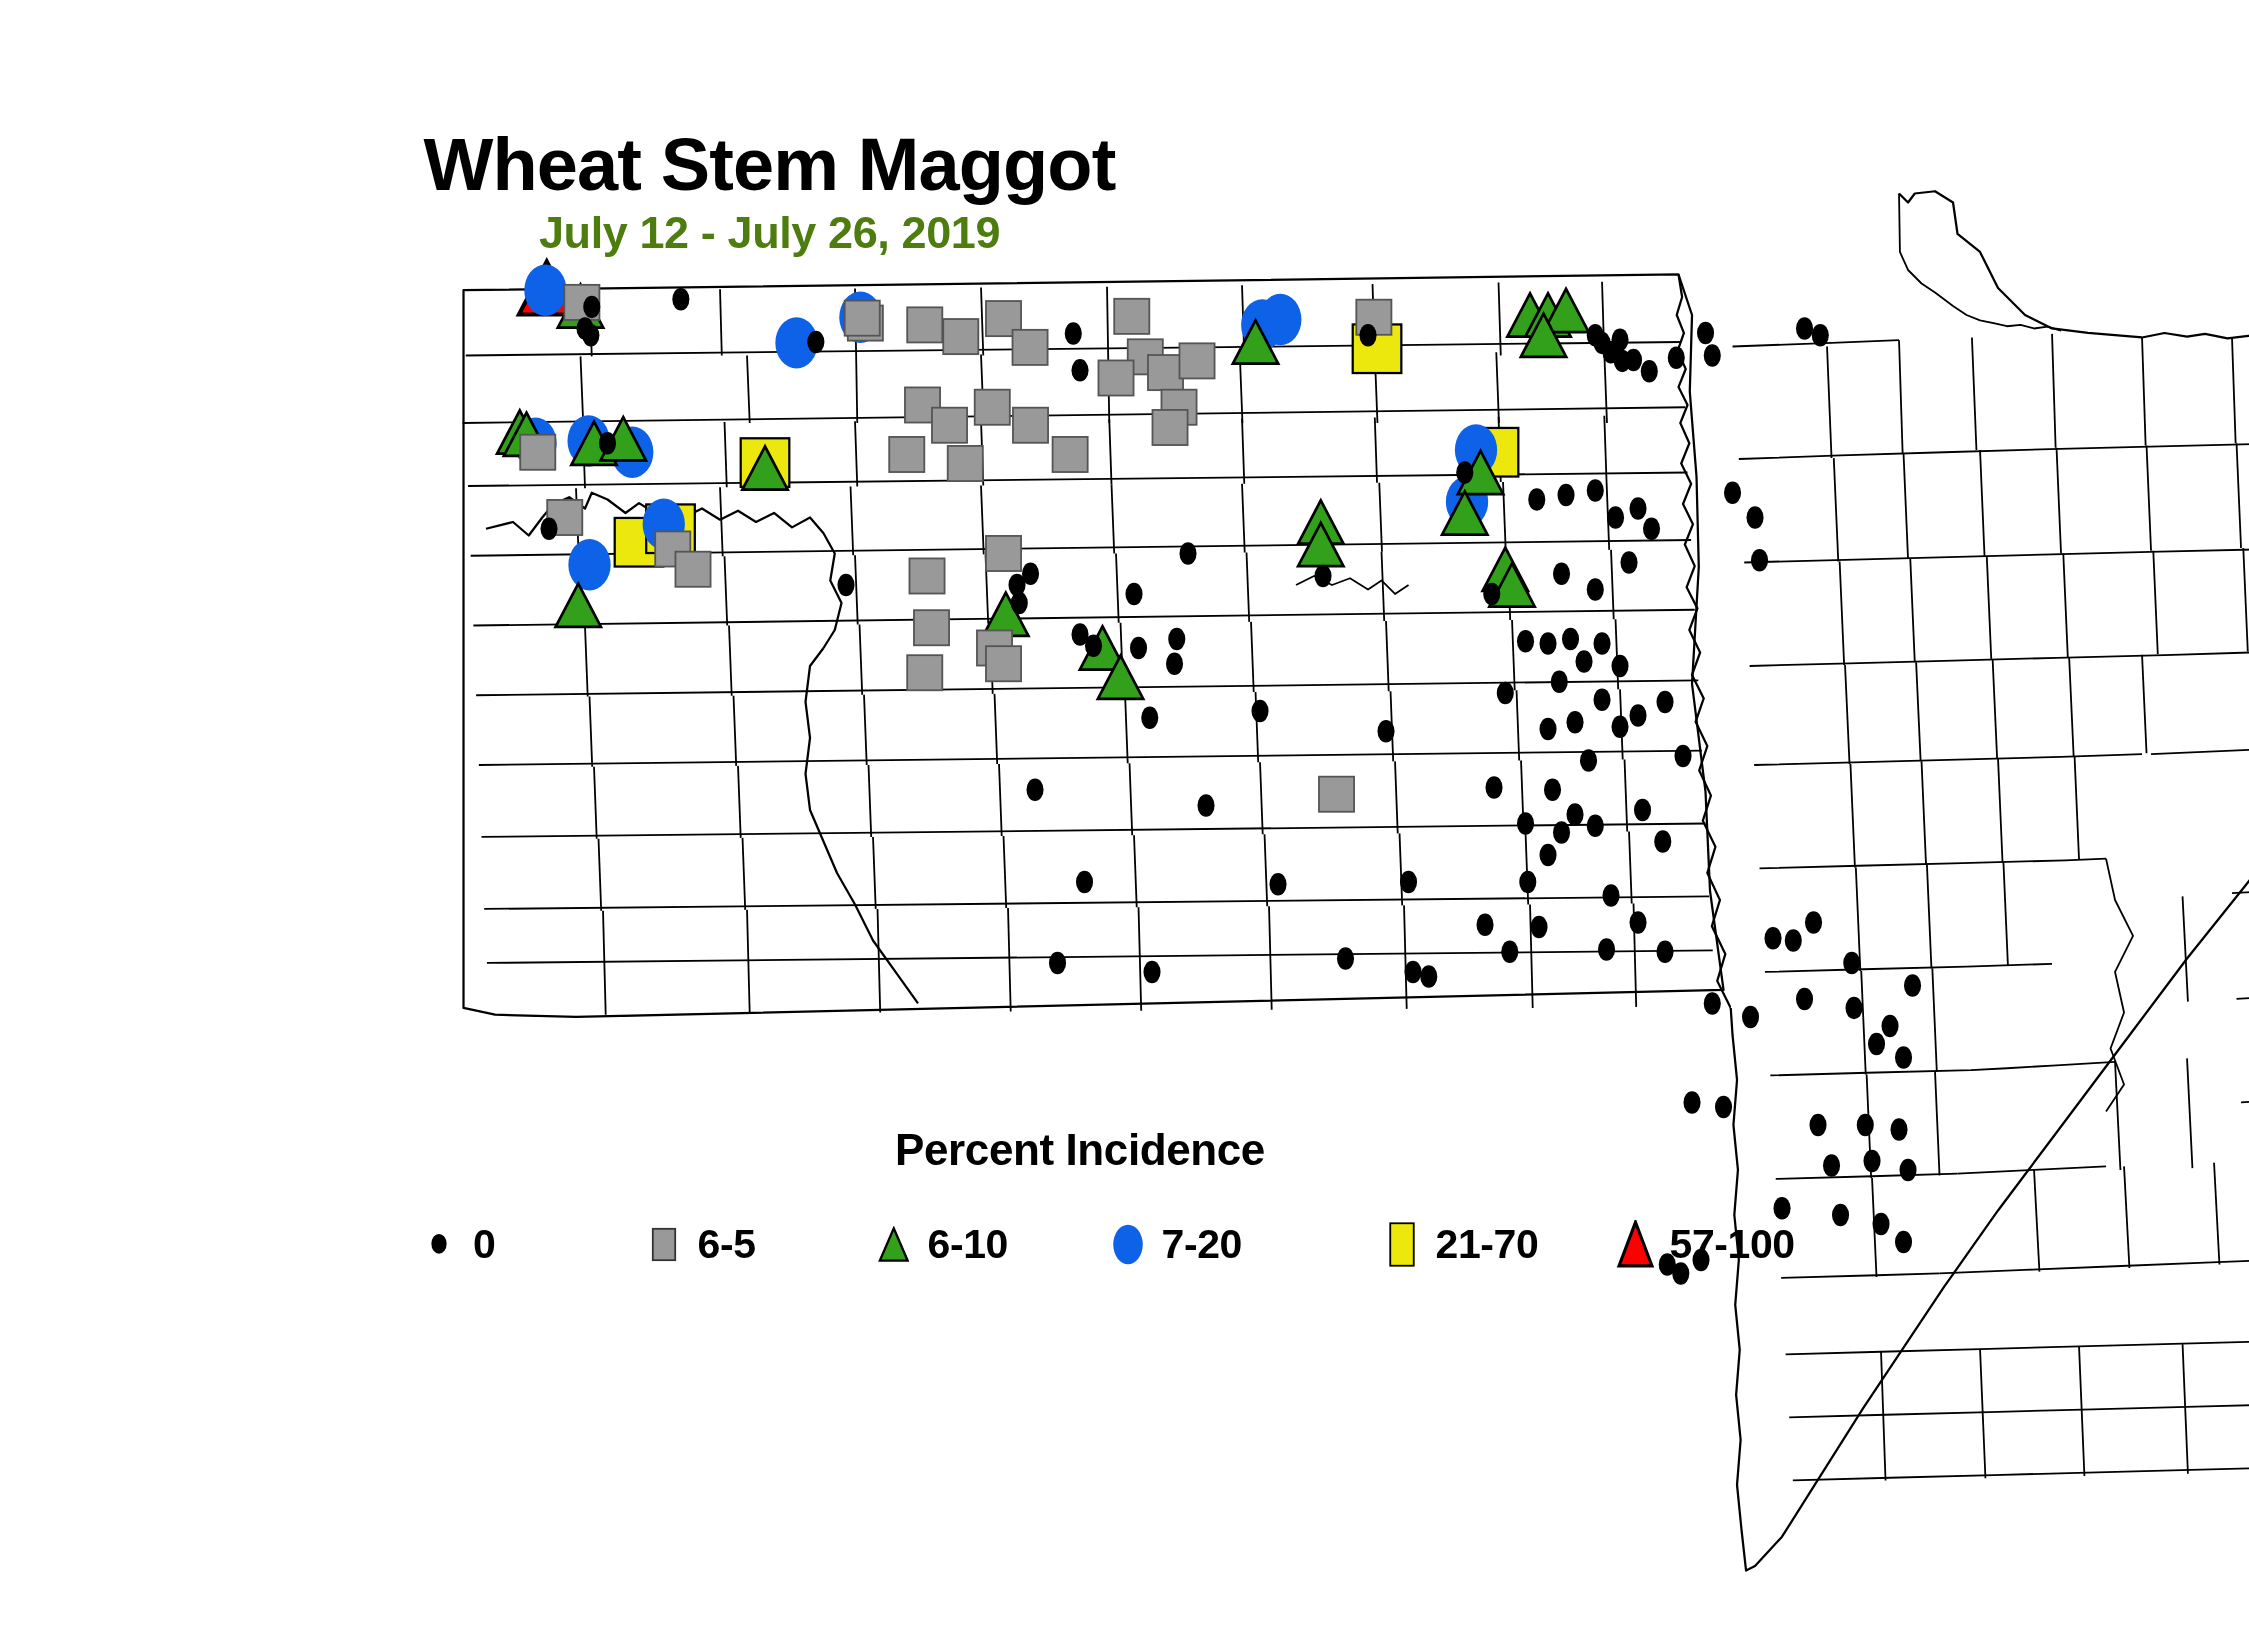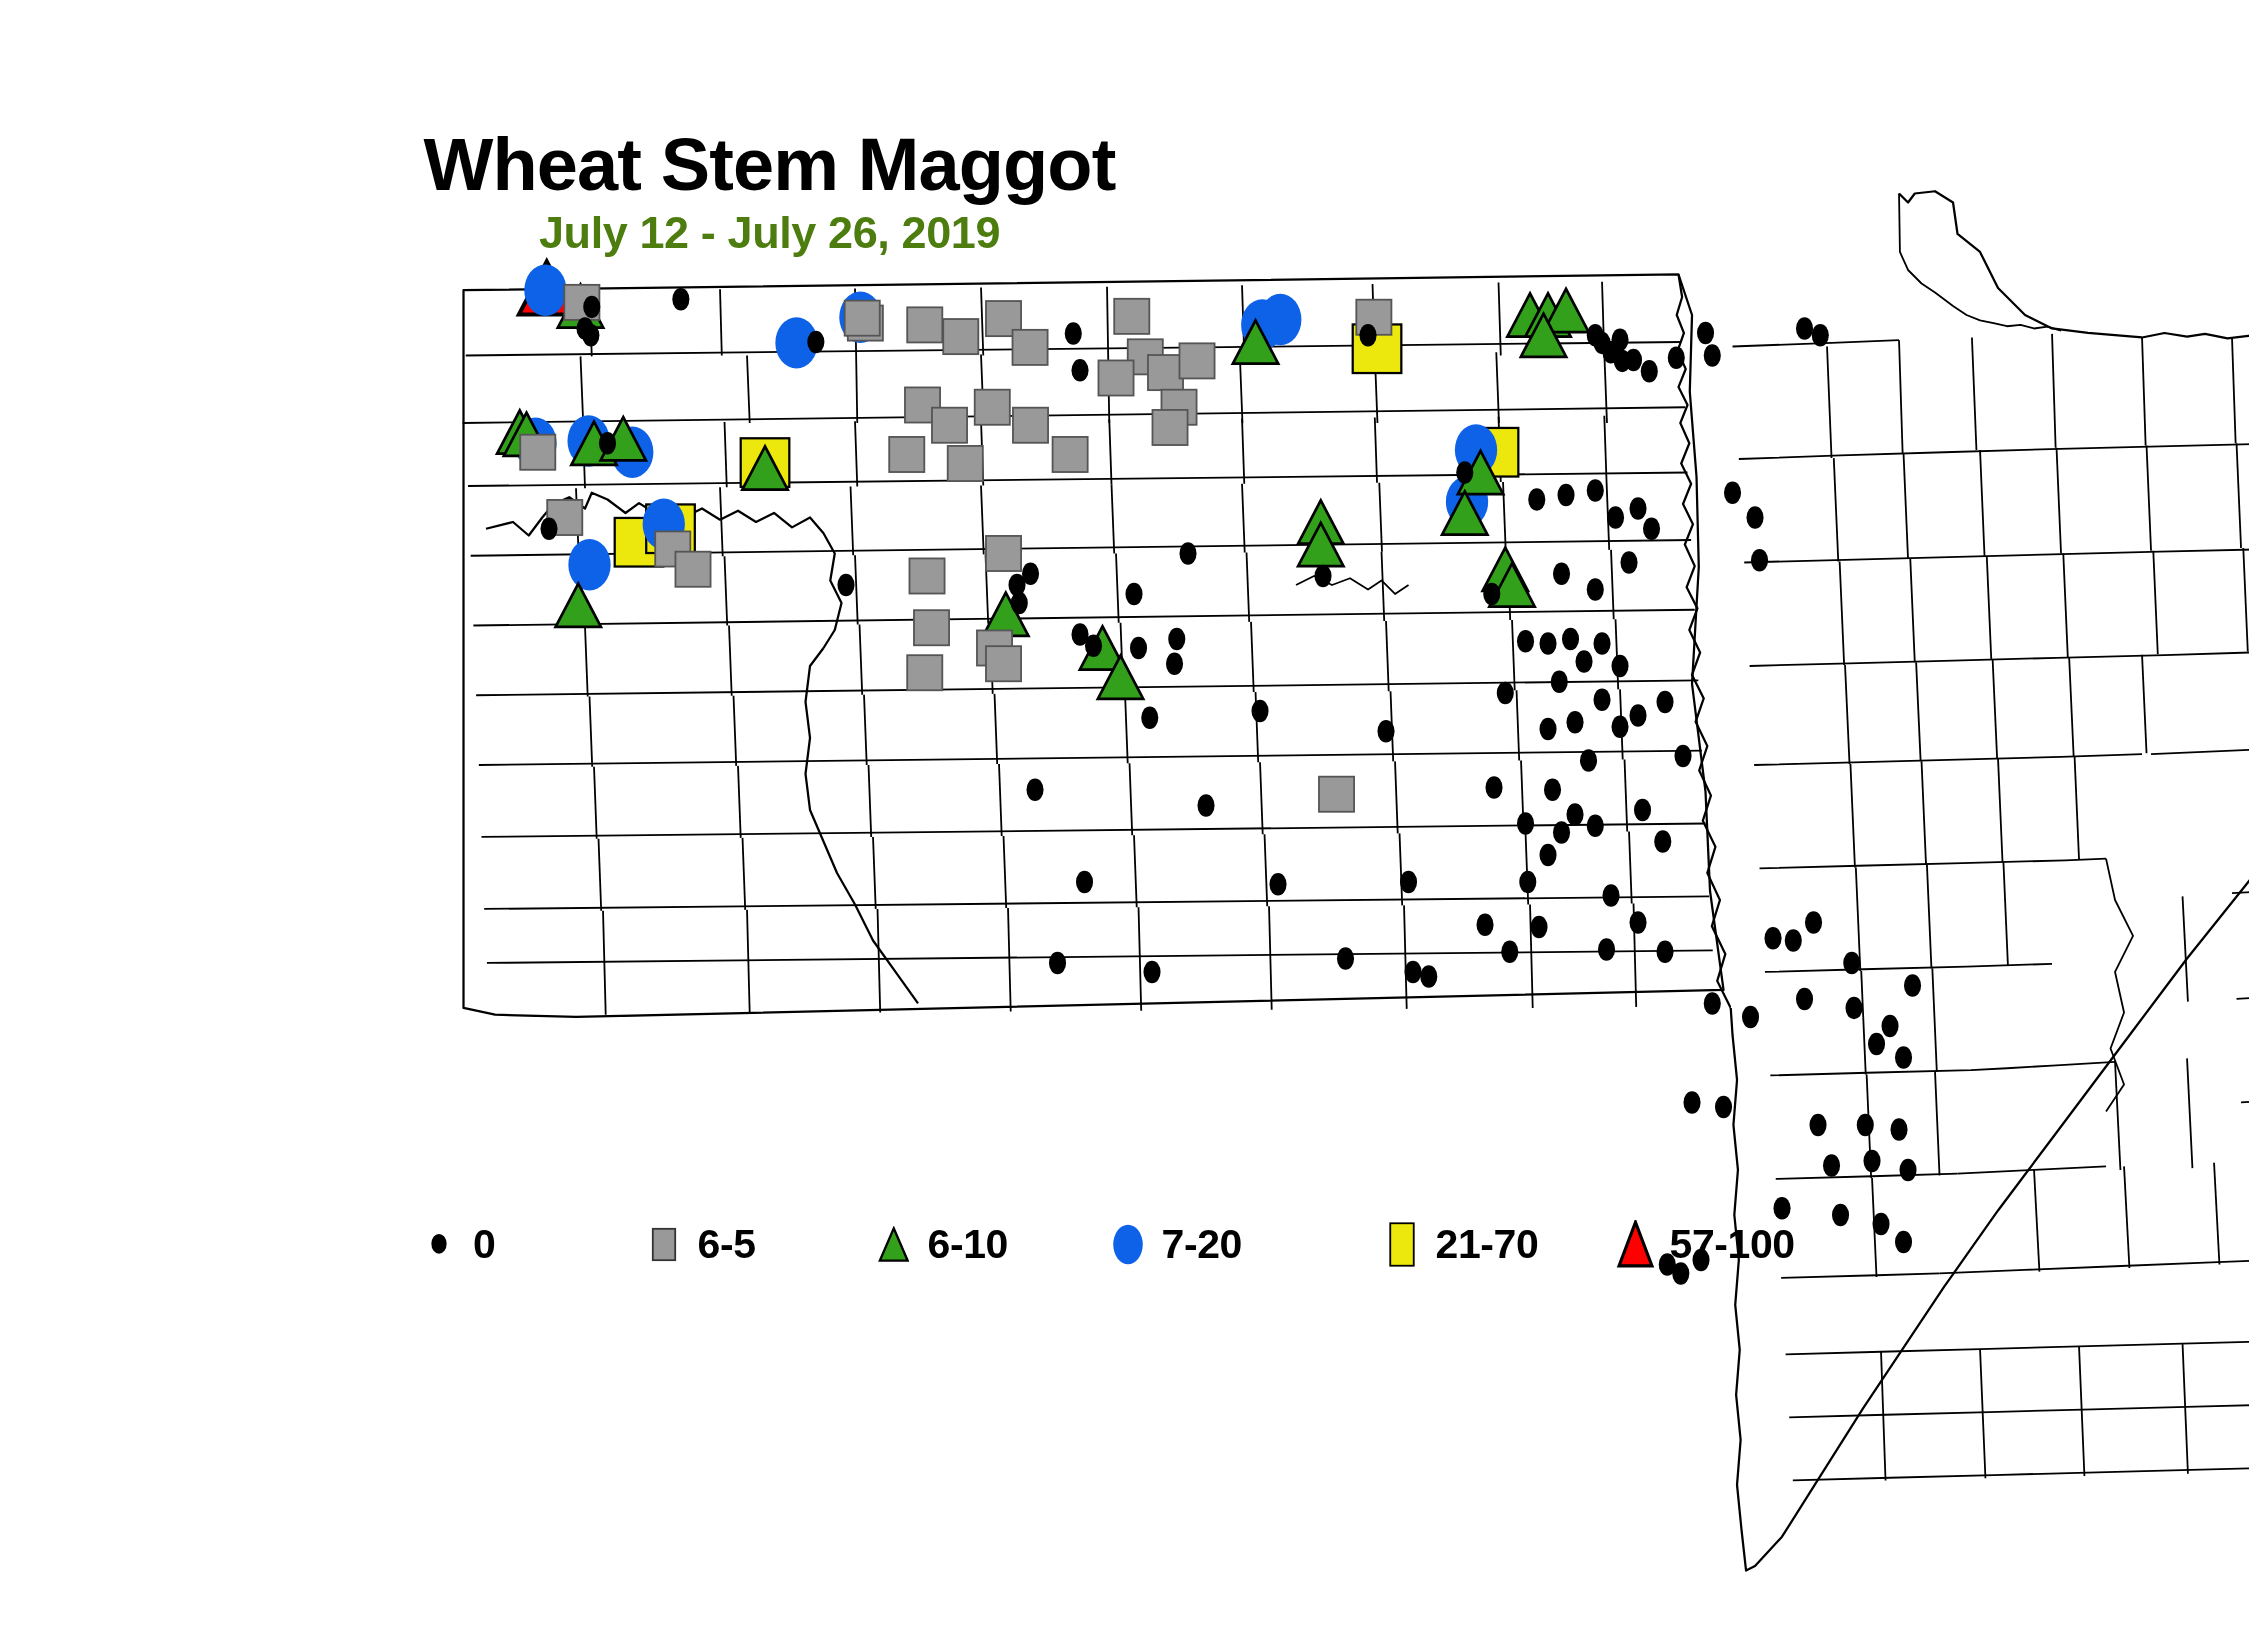--- a/index.html
+++ b/index.html
@@ -498,20 +498,21 @@
           <ellipse cx="4230" cy="2760" rx="19" ry="25" fill="#000000"></ellipse>
           <ellipse cx="3705" cy="2810" rx="19" ry="25" fill="#000000"></ellipse>
           <ellipse cx="3735" cy="2830" rx="19" ry="25" fill="#000000"></ellipse>
           <ellipse cx="3780" cy="2800" rx="19" ry="25" fill="#000000"></ellipse>
         </g>
 
     </svg>
   </div>
 
   <div id="legend">
+    <div id="legend-title">Percent Incidence</div>
 
     <div class="leg-item" style="left:13.5px">
       <span class="leg-sym">
         <svg width="18" height="21.6" viewBox="0 0 40 48">
             <ellipse cx="20" cy="24" rx="17" ry="22" fill="#000"></ellipse>
           </svg>
       </span>
       <span class="leg-lab">0</span>
     </div>
 

